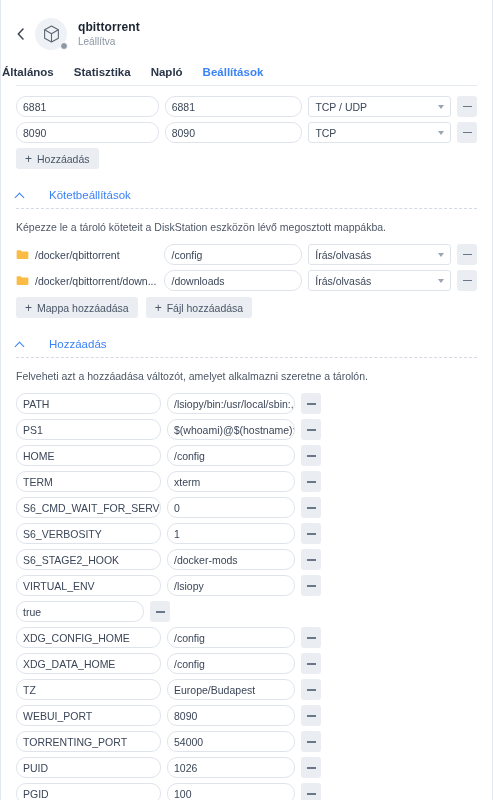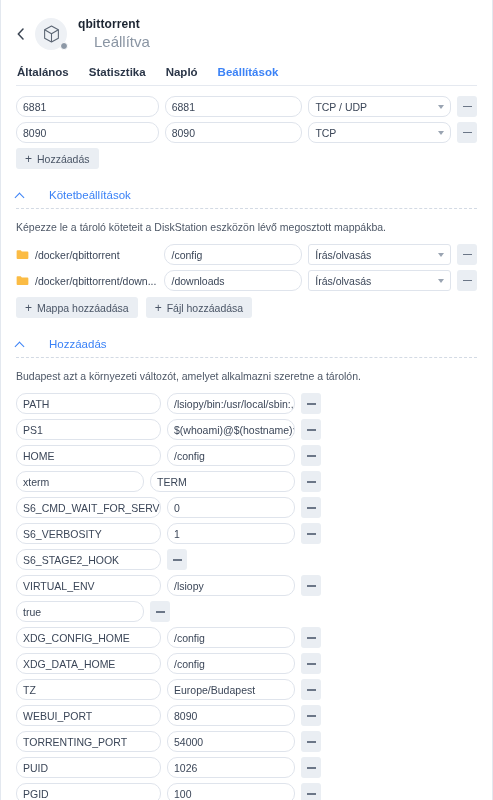--- a/index.html
+++ b/index.html
@@ -57,33 +57,32 @@
     border: 1.5px solid #ffffff;
   }
   .title-block { display: flex; flex-direction: column; justify-content: center; line-height: 1.25; }
   .app-title {
     font-size: 12px;
     font-weight: bold;
     color: #1b2431;
     letter-spacing: 0.1px;
   }
   .app-state {
-    font-size: 15px;
+    font-size: 10px;
     color: #8a95a3;
     margin-top: 1px;
-    margin-left: 16px;
   }
 
   
   .tabs {
     position: relative;
     display: flex;
     align-items: flex-end;
     gap: 20px;
-    padding: 6px 0 0 16px;
+    padding: 6px 0 0 1px;
     height: 32px;
   }
   .tab {
     font-size: 11.5px;
     font-weight: bold;
     color: #2b3648;
     cursor: pointer;
     padding-bottom: 8px;
     white-space: nowrap;
   }
@@ -216,21 +215,21 @@
   .hint {
     font-size: 10.5px;
     color: #4d5766;
     margin-bottom: 10px;
     line-height: 1.35;
   }
 
   
   .w-port-a { width: 145px; }
   .w-port-b { width: 140px; }
-  .w-port-c { width: 145px; border-radius: 8px; }
+  .w-port-c { width: 145px; }
 
   
   .vol-path {
     display: flex;
     align-items: center;
     gap: 6px;
     width: 145px;
     font-size: 10.5px;
     color: #3b4658;
     overflow: hidden;
@@ -362,55 +361,56 @@
         </div>
       </div>
     </div>
 
     <div class="section">
       <div class="section-head">
         <i class="chev-up"></i>
         <span class="section-title">Hozzáadás</span>
       </div>
       <div class="dashed"></div>
-      <div class="hint">Budapest azt a környezeti változót, amelyet alkalmazni szeretne a tárolón.</div>
+      <div class="hint">Felveheti azt a hozzáadása változót, amelyet alkalmazni szeretne a tárolón.</div>
 
       <div id="env-rows">
           <div class="rowline">
             <div class="inp w-env-a">PATH</div>
             <div class="inp w-env-b">/lsiopy/bin:/usr/local/sbin:,</div>
             <div class="minus-btn"></div>
           </div>
           <div class="rowline">
             <div class="inp w-env-a">PS1</div>
             <div class="inp w-env-b">$(whoami)@$(hostname)::</div>
             <div class="minus-btn"></div>
           </div>
           <div class="rowline">
             <div class="inp w-env-a">HOME</div>
             <div class="inp w-env-b">/config</div>
             <div class="minus-btn"></div>
           </div>
           <div class="rowline">
+            <div class="inp w-env-a">TERM</div>
             <div class="inp w-env-b">xterm</div>
-            <div class="inp w-env-a">TERM</div>
             <div class="minus-btn"></div>
           </div>
           <div class="rowline">
             <div class="inp w-env-a">S6_CMD_WAIT_FOR_SERV</div>
             <div class="inp w-env-b">0</div>
             <div class="minus-btn"></div>
           </div>
           <div class="rowline">
             <div class="inp w-env-a">S6_VERBOSITY</div>
             <div class="inp w-env-b">1</div>
             <div class="minus-btn"></div>
           </div>
           <div class="rowline">
             <div class="inp w-env-a">S6_STAGE2_HOOK</div>
+            <div class="inp w-env-b">/docker-mods</div>
             <div class="minus-btn"></div>
           </div>
           <div class="rowline">
             <div class="inp w-env-a">VIRTUAL_ENV</div>
             <div class="inp w-env-b">/lsiopy</div>
             <div class="minus-btn"></div>
           </div>
           <div class="rowline">
             <div class="inp w-env-b">true</div>
             <div class="minus-btn"></div>

